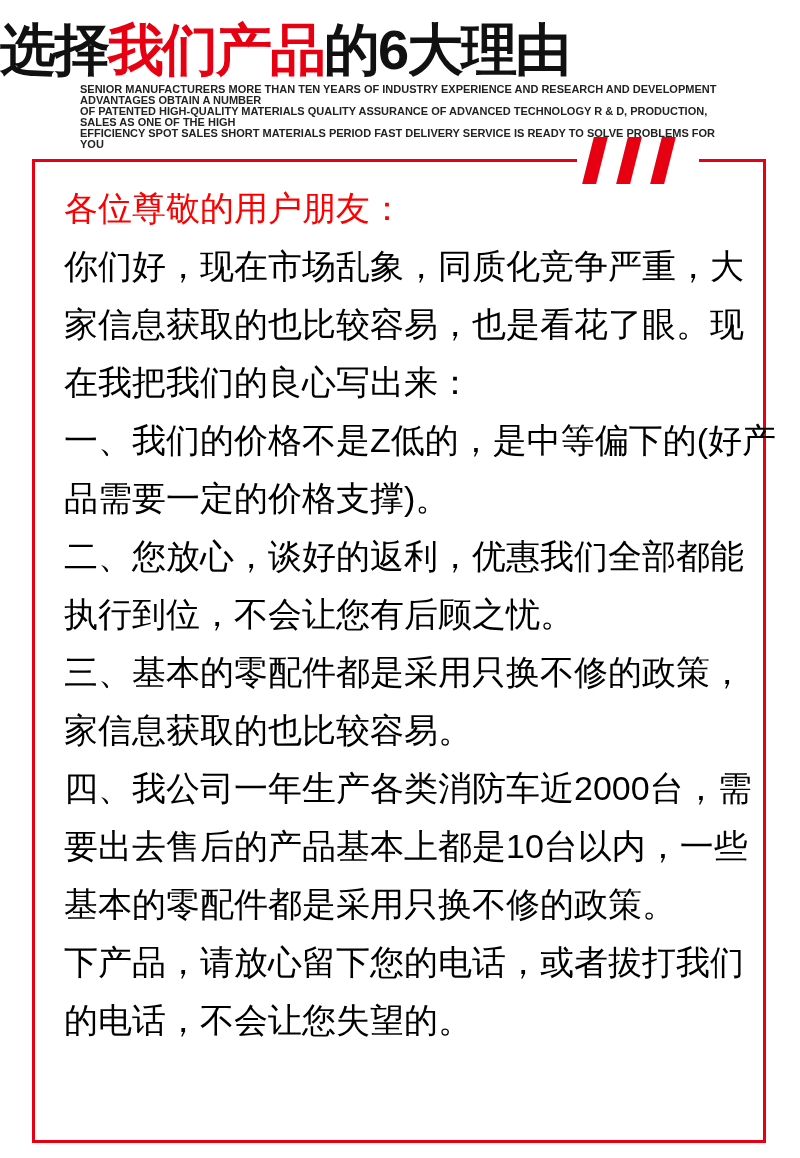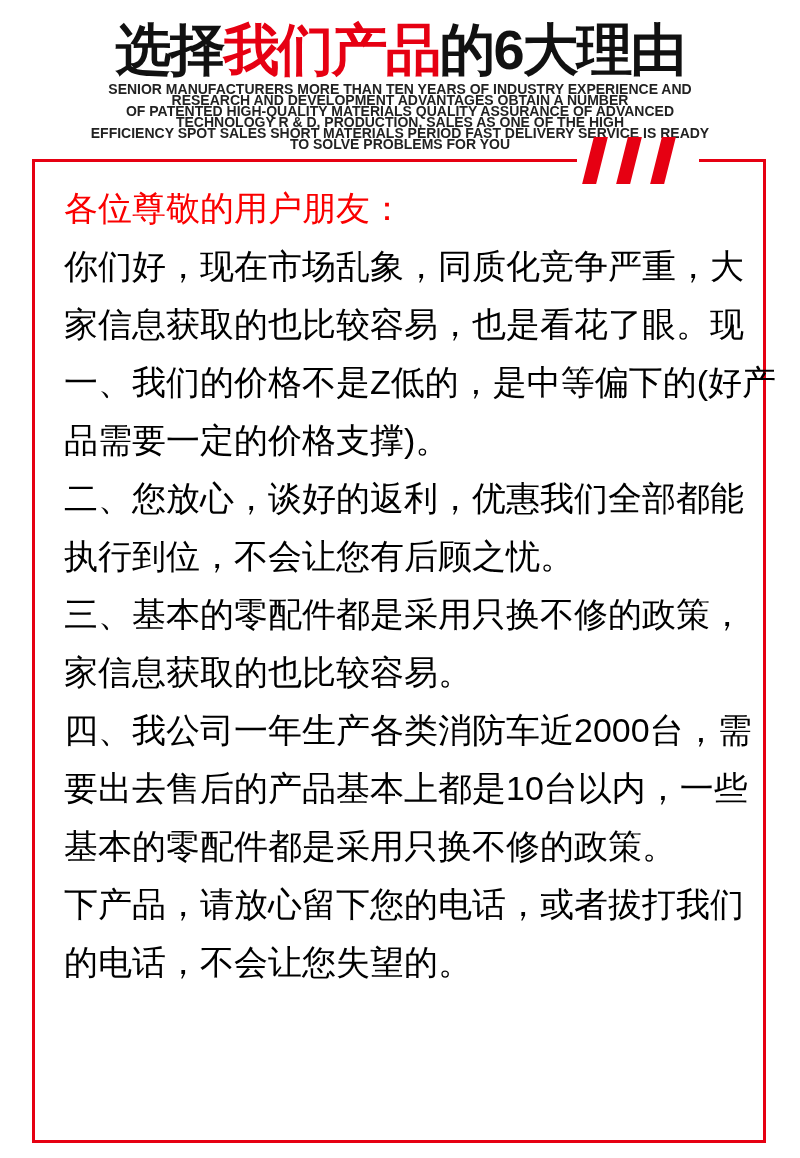--- a/index.html
+++ b/index.html
@@ -7,35 +7,35 @@
   .page {
     position: relative;
     width: 800px;
     height: 1158px;
     background: #ffffff;
     overflow: hidden;
     font-family: "Liberation Sans", sans-serif;
   }
 
   
-  .hdr { position: absolute; top: 0; left: 0; width: 800px; text-align: center; }
+  .hdr { position: absolute; top: 0; left: 0; width: 800px; }
   .title {
     margin-top: 18px;
     font-size: 56px;
     line-height: 64px;
     font-weight: 900;
     letter-spacing: -2px;
     color: #111111;
     white-space: nowrap;
   }
   .title .accent { color: #e60012; }
   .subtitle {
     margin: 2px auto 0;
     width: 640px;
-    font-size: 14px;
+    font-size: 11px;
     line-height: 11px;
     font-weight: bold;
     color: #222222;
     letter-spacing: 0px;
   }
 
   
   .letter-box {
     position: absolute;
     left: 32px;
@@ -97,20 +97,21 @@
       <div>OF PATENTED HIGH-QUALITY MATERIALS QUALITY ASSURANCE OF ADVANCED TECHNOLOGY R &amp; D, PRODUCTION, SALES AS ONE OF THE HIGH</div>
       <div>EFFICIENCY SPOT SALES SHORT MATERIALS PERIOD FAST DELIVERY SERVICE IS READY TO SOLVE PROBLEMS FOR YOU</div>
     </div>
   </div>
 
   <section class="letter-box">
     <div class="letter-text">
       <p class="salutation">各位尊敬的用户朋友：</p>
       <p>你们好，现在市场乱象，同质化竞争严重，大</p>
       <p>家信息获取的也比较容易，也是看花了眼。现</p>
+      <p>在我把我们的良心写出来：</p>
       <p>一、我们的价格不是Z低的，是中等偏下的(好产</p>
       <p>品需要一定的价格支撑)。</p>
       <p>二、您放心，谈好的返利，优惠我们全部都能</p>
       <p>执行到位，不会让您有后顾之忧。</p>
       <p>三、基本的零配件都是采用只换不修的政策，</p>
       <p>家信息获取的也比较容易。</p>
       <p>四、我公司一年生产各类消防车近2000台，需</p>
       <p>要出去售后的产品基本上都是10台以内，一些</p>
       <p>基本的零配件都是采用只换不修的政策。</p>
       <p>下产品，请放心留下您的电话，或者拔打我们</p>

